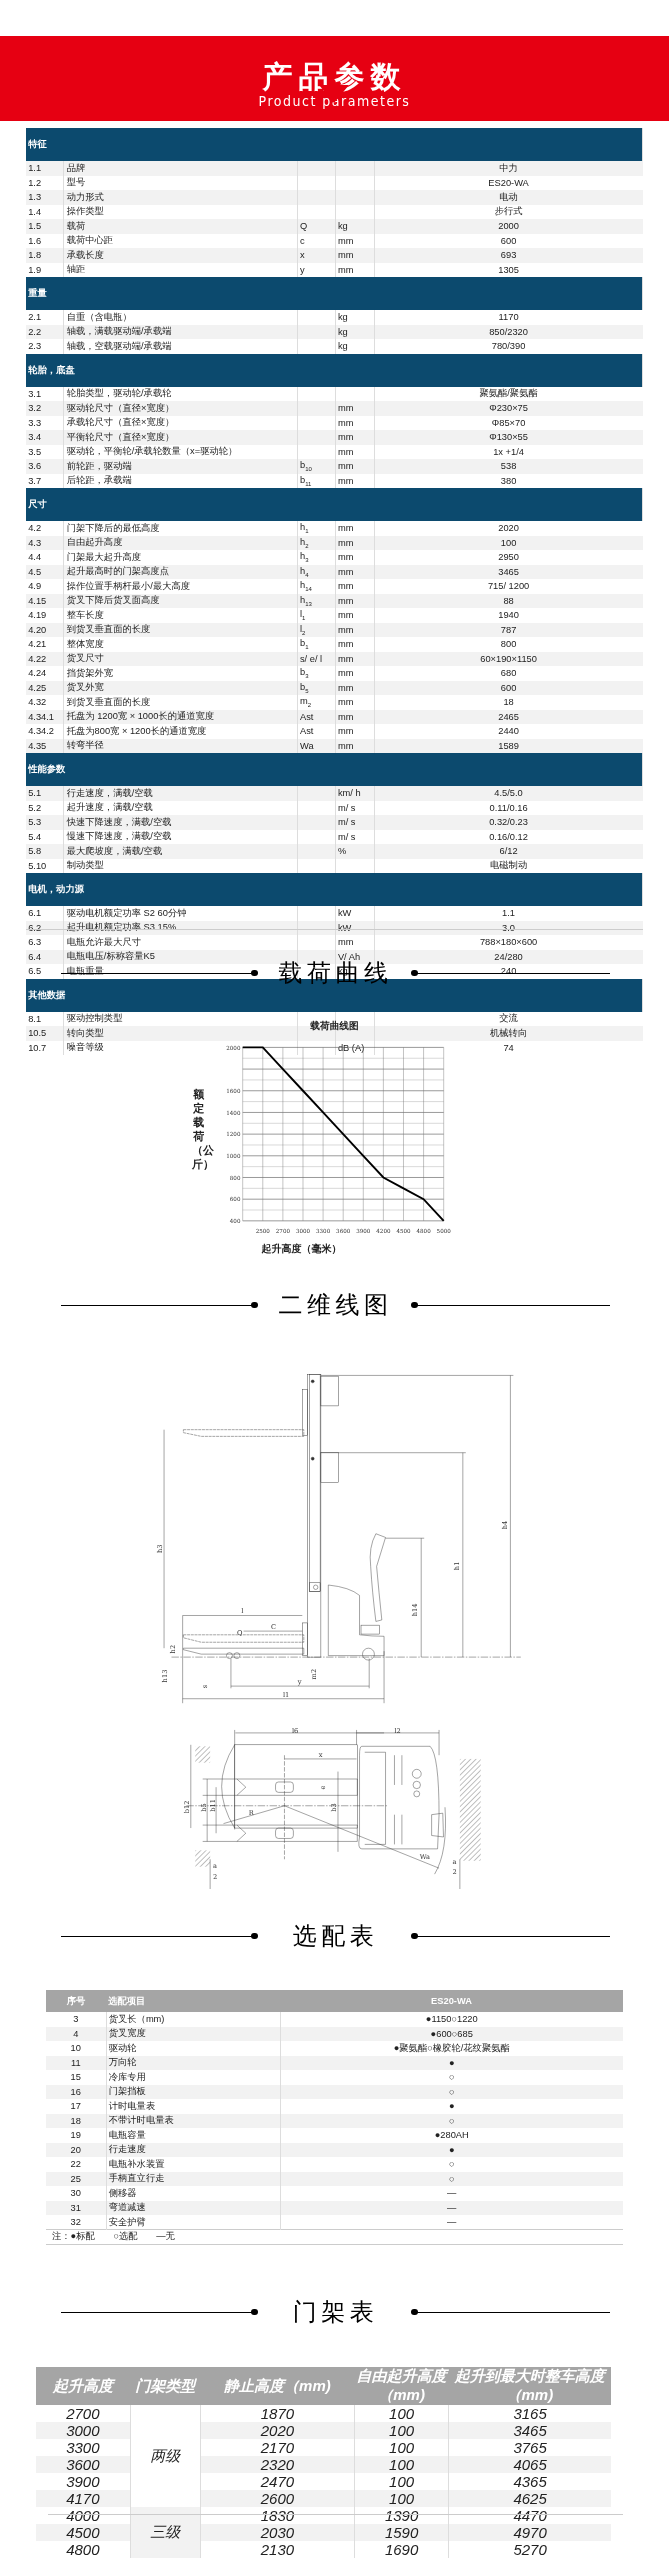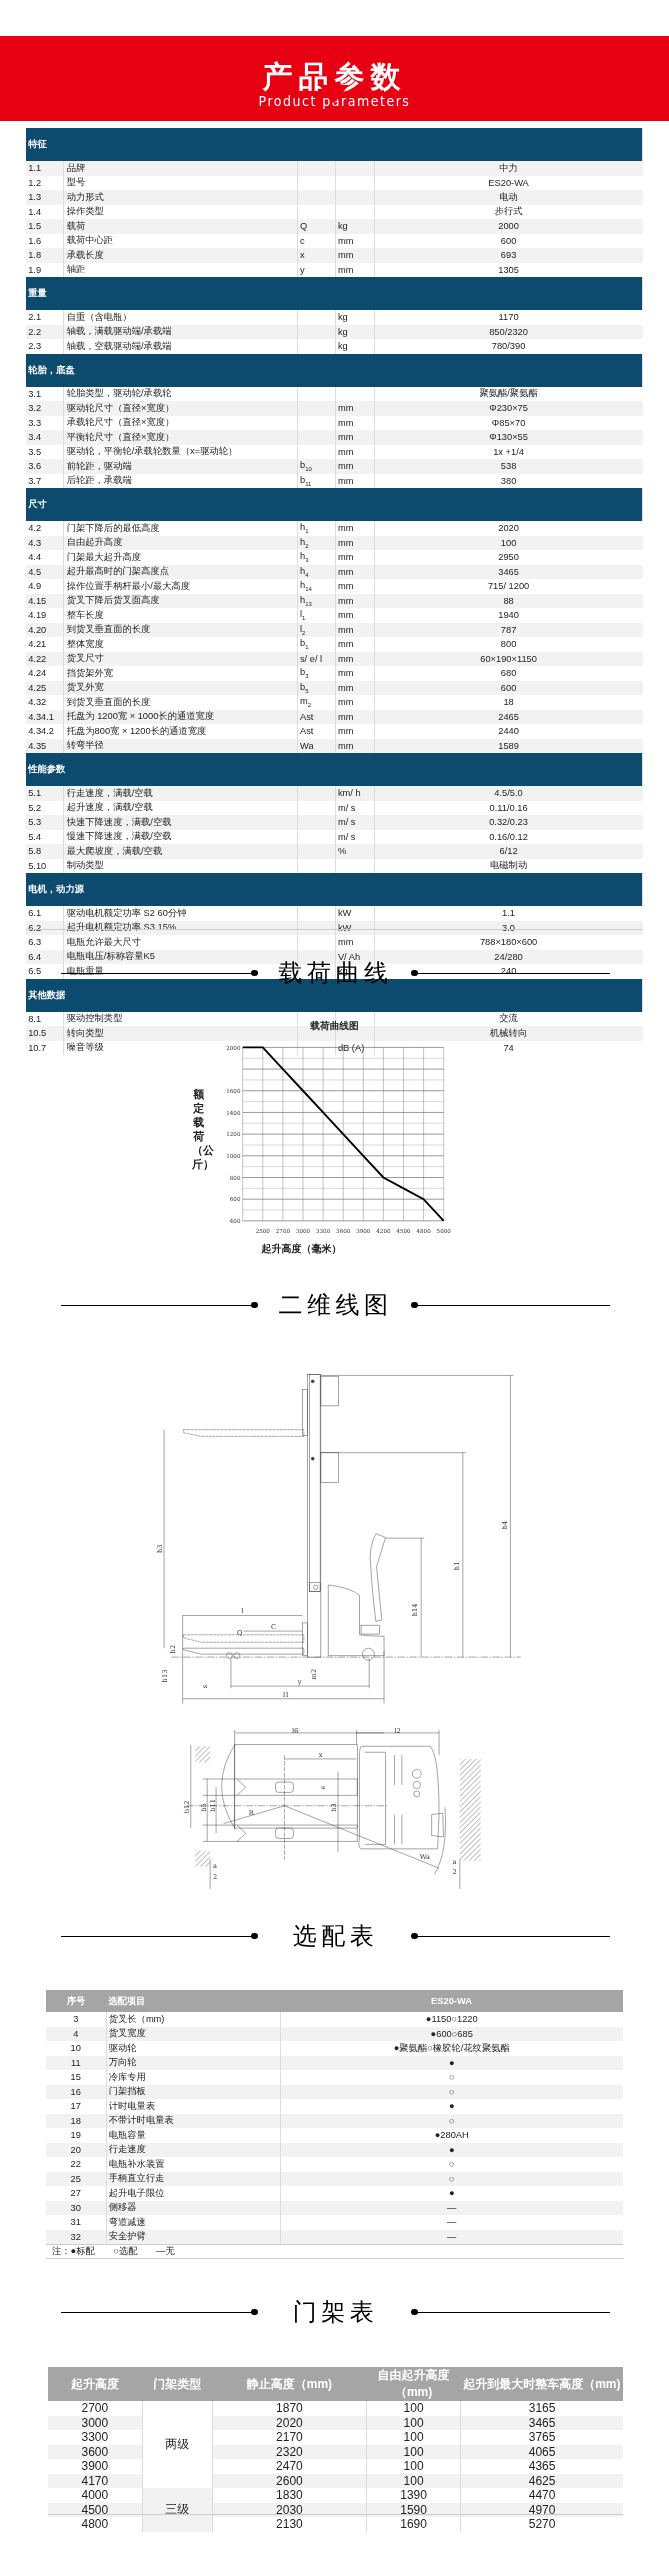--- a/index.html
+++ b/index.html
@@ -37,21 +37,21 @@
   .opt { position: absolute; left: 46px; top: 1990px; width: 577px; font-size: 9.3px; }
   .opt th { background: #a5a5a5; color: #fff; height: 22px; font-weight: bold; text-align: left; padding: 0 2.2px; }
   .opt th.center, .opt td.center { text-align: center; }
   .opt td { height: 14.5px; padding: 0 2.2px; border-right: 0.7px solid #ddd; }
   .opt tr.r:nth-child(odd) td { background: #fff; }
   .opt tr.r:nth-child(even) td { background: #f2f2f2; }
   .opt td.last { border-right: none; margin-left: 28px; }
   .opt tr.note td { background: #fff; border-top: 0.7px solid #ccc; border-bottom: 0.7px solid #ccc; border-right: none; }
   .opt .o0 { width: 60px; } .opt .o1 { width: 174px; } .opt .o2 { width: 343px; }
 
-  .mast { position: absolute; left: 48px; top: 2367px; width: 575px; font-size: 12px; }
+  .mast { position: absolute; left: 36px; top: 2367px; width: 575px; font-size: 15px; font-style: italic; }
   .mast th { background: #a5a5a5; color: #fff; height: 15px; font-weight: bold; text-align: center; }
   .mast td { height: 14.5px; text-align: center; border-right: 0.7px solid #ddd; }
   .mast tr.r:nth-child(odd) td { background: #fff; }
   .mast tr.r:nth-child(even) td { background: #f2f2f2; }
   .mast td.type { background: #fff !important; }
   .mast td.type.t2 { background: #f2f2f2 !important; margin-left: 9px; }
   .mast td.last { border-right: none; }
   .mast .m0 { width: 94px; } .mast .m1 { width: 70px; } .mast .m2 { width: 154px; } .mast .m3 { width: 94px; } .mast .m4 { width: 162px; }
   .mast-end { position: absolute; left: 48px; top: 2514px; width: 575px; height: 0.7px; background: #ccc; }
 </style>
@@ -710,25 +710,20 @@
         <td class="center">22</td>
         <td>电瓶补水装置</td>
         <td class="center last">○</td>
       </tr>
       <tr class="r">
         <td class="center">25</td>
         <td>手柄直立行走</td>
         <td class="center last">○</td>
       </tr>
       <tr class="r">
-        <td class="center">27</td>
-        <td>起升电子限位</td>
-        <td class="center last">●</td>
-      </tr>
-      <tr class="r">
         <td class="center">30</td>
         <td>侧移器</td>
         <td class="center last">—</td>
       </tr>
       <tr class="r">
         <td class="center">31</td>
         <td>弯道减速</td>
         <td class="center last">—</td>
       </tr>
       <tr class="r">

